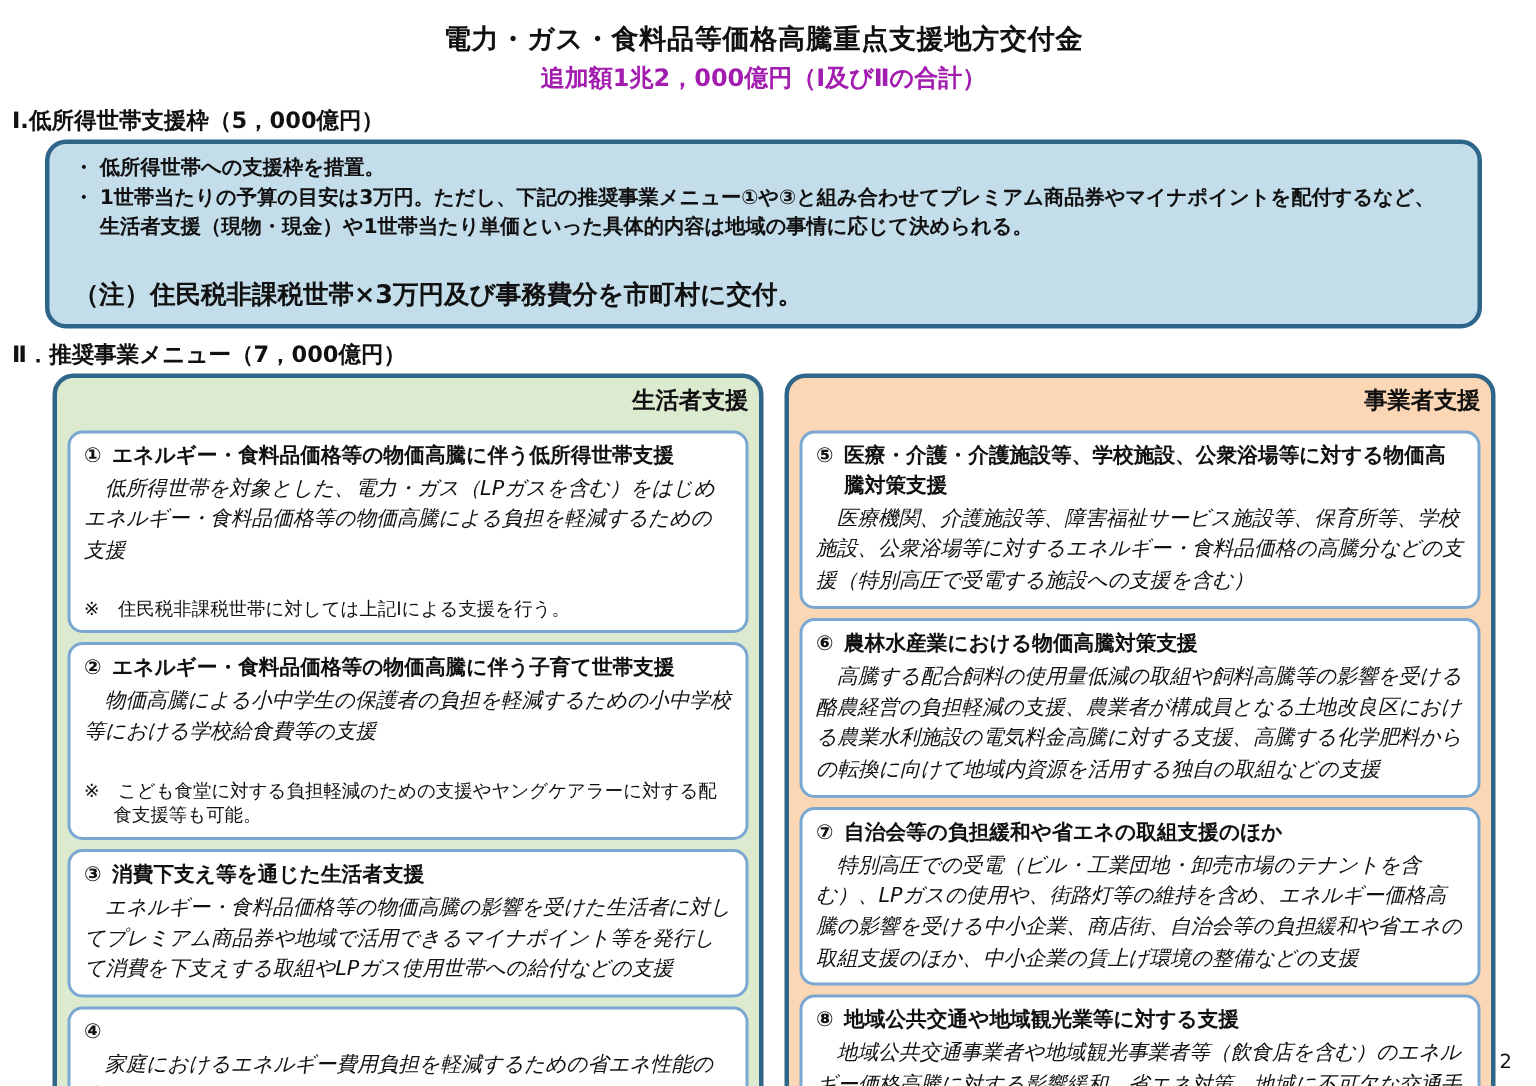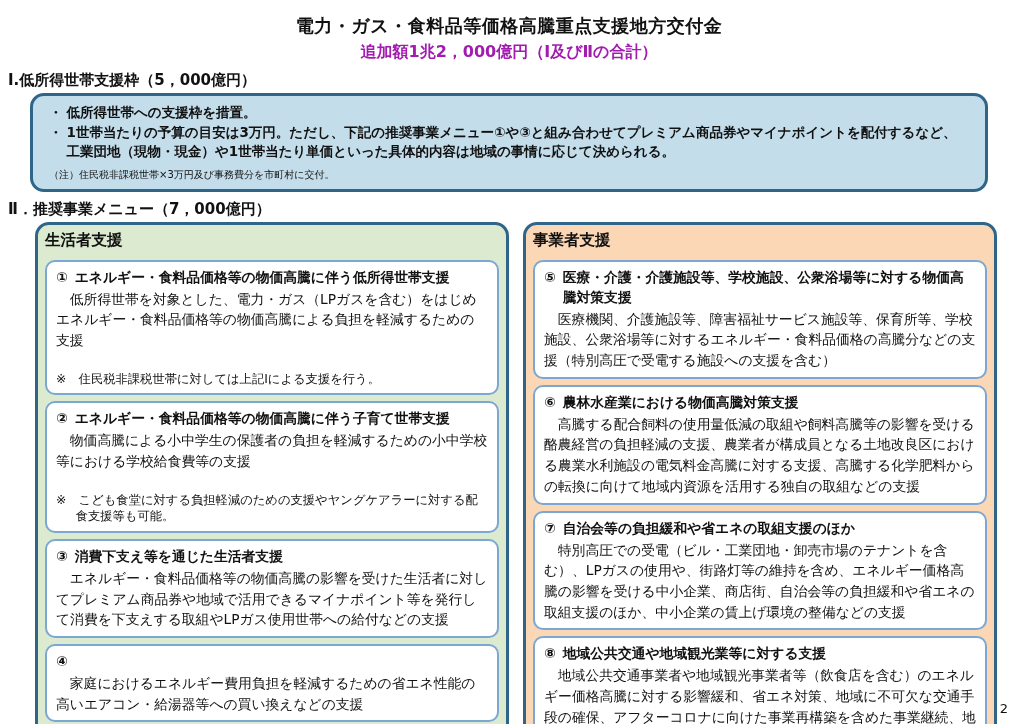--- a/index.html
+++ b/index.html
@@ -32,49 +32,50 @@
     background: #c3ddea;
     border: 3px solid #2e6589;
     border-radius: 14px;
     padding: 7px 16px 8px 16px;
   }
   .sec1-bullet {
     display: flex; gap: 4px;
     font-size: 13.5px; font-weight: bold; line-height: 1.45;
   }
   .sec1-bullet .marker { flex: 0 0 auto; }
-  .sec1-note { font-size: 10px; font-weight: normal; margin-top: 6px; line-height: 1.3; }
+  .sec1-note { font-size: 17px; font-weight: bold; margin-top: 24px; line-height: 1.3; }
 
   
   .panels { display: flex; gap: 14px; margin: 2px 13px 0 27px; }
   .panel {
     flex: 1 1 0;
     border: 3px solid #2e6589;
     border-radius: 14px;
     padding: 3px 7px 7px 7px;
   }
   .panel.consumers { background: #dcead0; }
   .panel.businesses { background: #fbd7b5; }
   .panel-header {
-    text-align: left; font-size: 15.5px; font-weight: bold;
+    text-align: right; font-size: 15.5px; font-weight: bold;
     padding: 2px 0 3px 0;
   }
   .card {
     background: #ffffff;
     border: 2px solid #7aa8d2;
     border-radius: 10px;
     padding: 5px 9px 6px 9px;
     margin-top: 6px;
   }
   .card:first-of-type { margin-top: 0; }
   .card-title { display: flex; gap: 7px; font-size: 13.8px; font-weight: bold; line-height: 1.45; }
   .card-title .num { flex: 0 0 auto; }
   .card-body {
     font-size: 13.8px; line-height: 1.5; margin-top: 2px;
     text-indent: 1em;
+    font-style: italic;
   }
   .card-note {
     font-size: 12.3px; line-height: 1.35; margin-top: 20px;
     padding-left: 1.6em; text-indent: -1.6em;
   }
   .page-number {
     position: absolute; right: 16px; bottom: 8px;
     font-size: 13px;
   }
 </style>
@@ -87,21 +88,21 @@
   <div class="doc-subtitle">追加額1兆2，000億円（Ⅰ及びⅡの合計）</div>
 
   <div class="sec-heading">Ⅰ.低所得世帯支援枠（5，000億円）</div>
   <div class="sec1-box">
     <div class="sec1-bullet">
       <span class="marker">・</span>
       <span>低所得世帯への支援枠を措置。</span>
     </div>
     <div class="sec1-bullet">
       <span class="marker">・</span>
-      <span>1世帯当たりの予算の目安は3万円。ただし、下記の推奨事業メニュー①や③と組み合わせてプレミアム商品券やマイナポイントを配付するなど、工業団地（現物・現金）や1世帯当たり単価といった具体的内容は地域の事情に応じて決められる。</span>
+      <span>1世帯当たりの予算の目安は3万円。ただし、下記の推奨事業メニュー①や③と組み合わせてプレミアム商品券やマイナポイントを配付するなど、生活者支援（現物・現金）や1世帯当たり単価といった具体的内容は地域の事情に応じて決められる。</span>
     </div>
     <div class="sec1-note">（注）住民税非課税世帯×3万円及び事務費分を市町村に交付。</div>
   </div>
 
   <div class="sec-heading">Ⅱ．推奨事業メニュー（7，000億円）</div>
 
   <div class="panels">
 
     <div class="panel consumers">
       <div class="panel-header">生活者支援</div>

